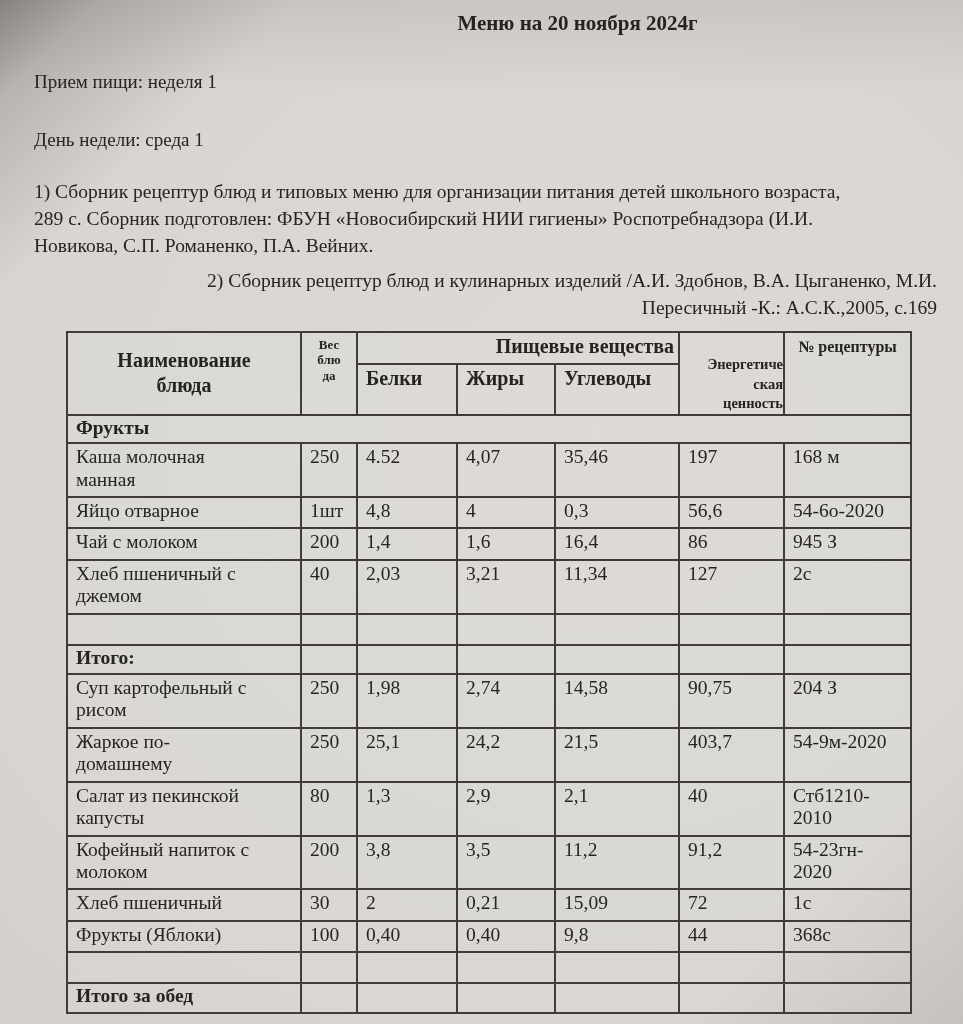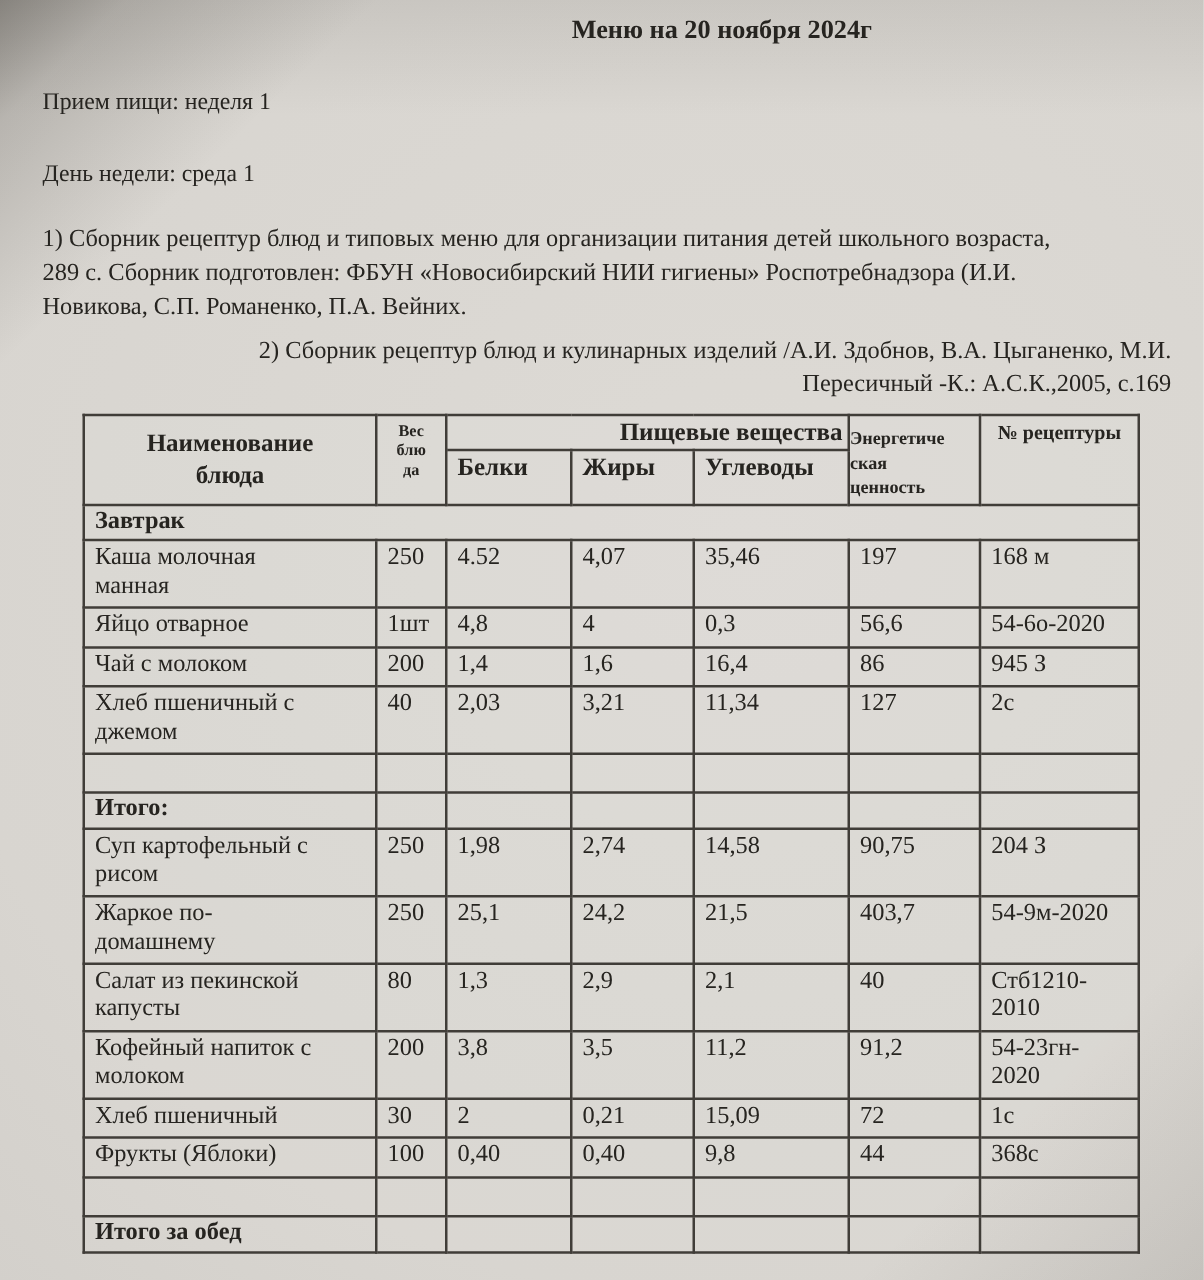--- a/index.html
+++ b/index.html
@@ -54,21 +54,21 @@
   th, td {
     border: 2px solid var(--table-border, #403d38);
     white-space: pre-line;
     overflow: hidden;
   }
   thead th { font-weight: bold; vertical-align: top; }
   .h-dish   { font-size: 20px; text-align: center; vertical-align: middle; line-height: 1.25; }
   .h-weight { font-size: 13px; text-align: center; line-height: 1.18; padding-top: 4px; }
   .h-group  { font-size: 20px; text-align: right; height: 28px; padding: 2px 4px 0; }
   .h-sub    { font-size: 20px; text-align: left; height: 44px; padding: 2px 4px 4px 8px; }
-  .h-energy { font-size: 14.5px; text-align: left; line-height: 1.35; padding-top: 9px; }
+  .h-energy { font-size: 14.5px; text-align: right; line-height: 1.35; padding-top: 22px; }
   .h-recipe { font-size: 16px;  text-align: center; padding-top: 5px; }
 
   tbody td {
     font-size: 19.5px;
     vertical-align: top;
     padding: 2px 8px 5px;
     line-height: 1.15;
   }
   td.section-cell { font-weight: bold; padding: 1px 8px 3px; }
   tr.row-total td { padding: 1px 8px 4px; }
@@ -118,21 +118,21 @@
         <th rowspan="2" class="h-recipe">№ рецептуры</th>
       </tr>
       <tr>
         <th class="h-sub">Белки</th>
         <th class="h-sub">Жиры</th>
         <th class="h-sub">Углеводы</th>
       </tr>
     </thead>
     <tbody>
         <tr>
-    <td class="section-cell" colspan="7">Завтрак</td>
+    <td class="section-cell" colspan="7">Фрукты</td>
   </tr>
         <tr>
     <td>Каша молочная
 манная</td>
     <td>250</td>
     <td>4.52</td>
     <td>4,07</td>
     <td>35,46</td>
     <td>197</td>
     <td>168 м</td>

